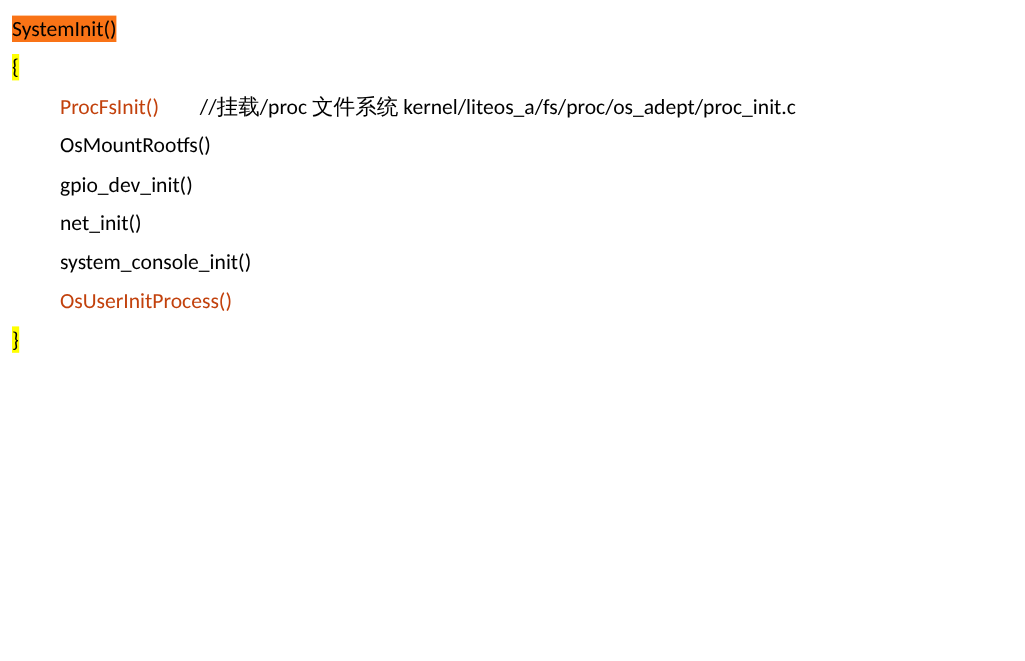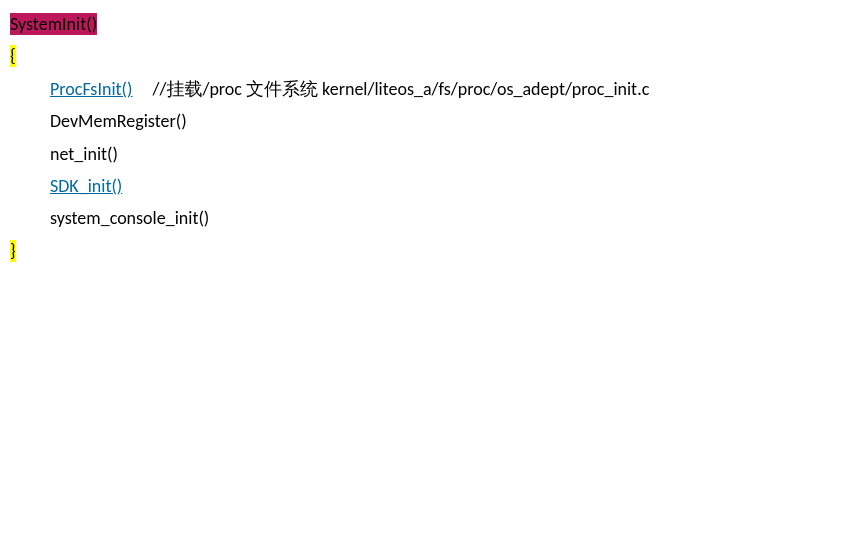--- a/index.html
+++ b/index.html
@@ -7,63 +7,65 @@
       font-size: 18px;
       line-height: 1.8;
       padding: 8px 10px;
       margin: 0;
       background: #fff;
       color: #000;
       width: 854px;
       box-sizing: border-box;
     }
     .func-name {
-      background-color: #be185d;
+      background-color: #f97316;
       display: inline;
     }
     .brace {
       background-color: #ffff00;
       display: inline;
     }
     .line {
       padding-left: 40px;
     }
     .red {
-      color: #0369a1;
-      text-decoration: underline;
+      color: #c2410c;
     }
     .comment {
       color: #000;
-      margin-left: 16px;
+      margin-left: 30px;
     }
   </style>
 </head>
 <body>
 
 <div>
   <div>
     <span class="func-name">SystemInit()</span>
   </div>
   <div>
     <span class="brace">{</span>
   </div>
 
   <div class="line">
     <span class="red">ProcFsInit()</span>
     <span class="comment">//挂载/proc 文件系统  kernel/liteos_a/fs/proc/os_adept/proc_init.c</span>
   </div>
   <div class="line">
-    <span>DevMemRegister()</span>
+    <span>OsMountRootfs()</span>
+  </div>
+  <div class="line">
+    <span>gpio_dev_init()</span>
   </div>
   <div class="line">
     <span>net_init()</span>
   </div>
   <div class="line">
-    <span class="red">SDK_init()</span>
+    <span>system_console_init()</span>
   </div>
   <div class="line">
-    <span>system_console_init()</span>
+    <span class="red">OsUserInitProcess()</span>
   </div>
 
   <div>
     <span class="brace">}</span>
   </div>
 </div>
 
 </body></html>

